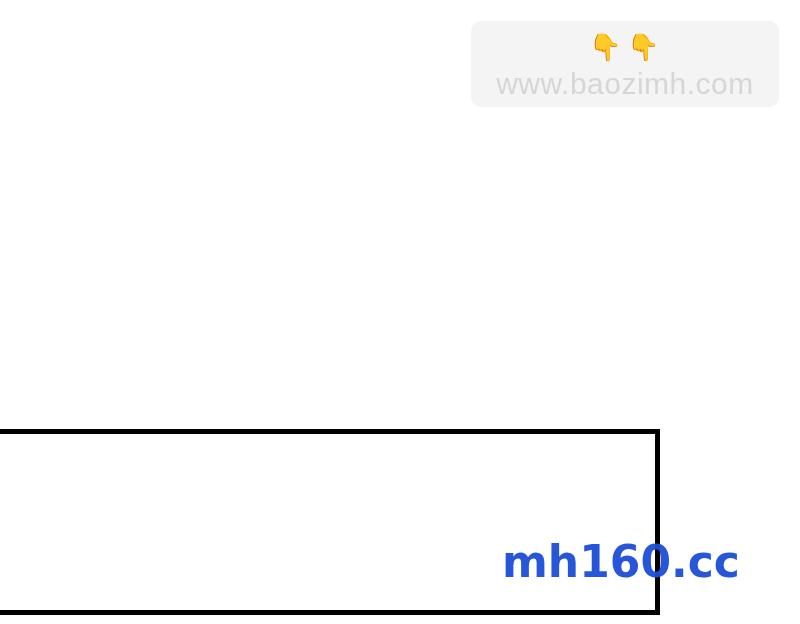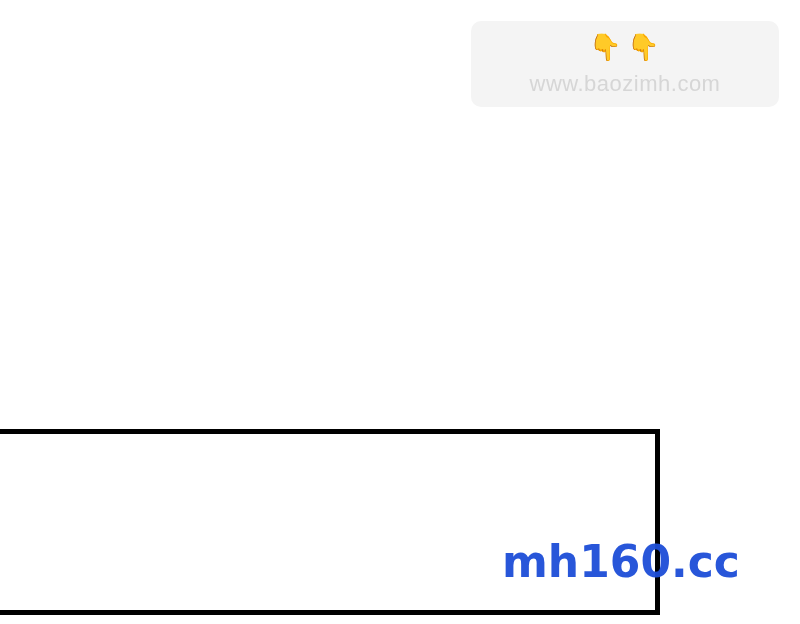--- a/index.html
+++ b/index.html
@@ -41,21 +41,21 @@
       font-size: 26px;
       color: #f5b82e;
       margin: 0 2px;
       line-height: 1;
     }
     .wm-line2 {
       position: absolute;
       left: 0; right: 0;
       top: 46px;
       font-family: "Liberation Sans", sans-serif;
-      font-size: 22px;
+      font-size: 30px;
       line-height: 34px;
       color: #d6d6d6;
       letter-spacing: 0.5px;
     }
     .panel-box {
       position: absolute;
       left: -10px;
       top: 429px;
       width: 670px;
       height: 186px;

